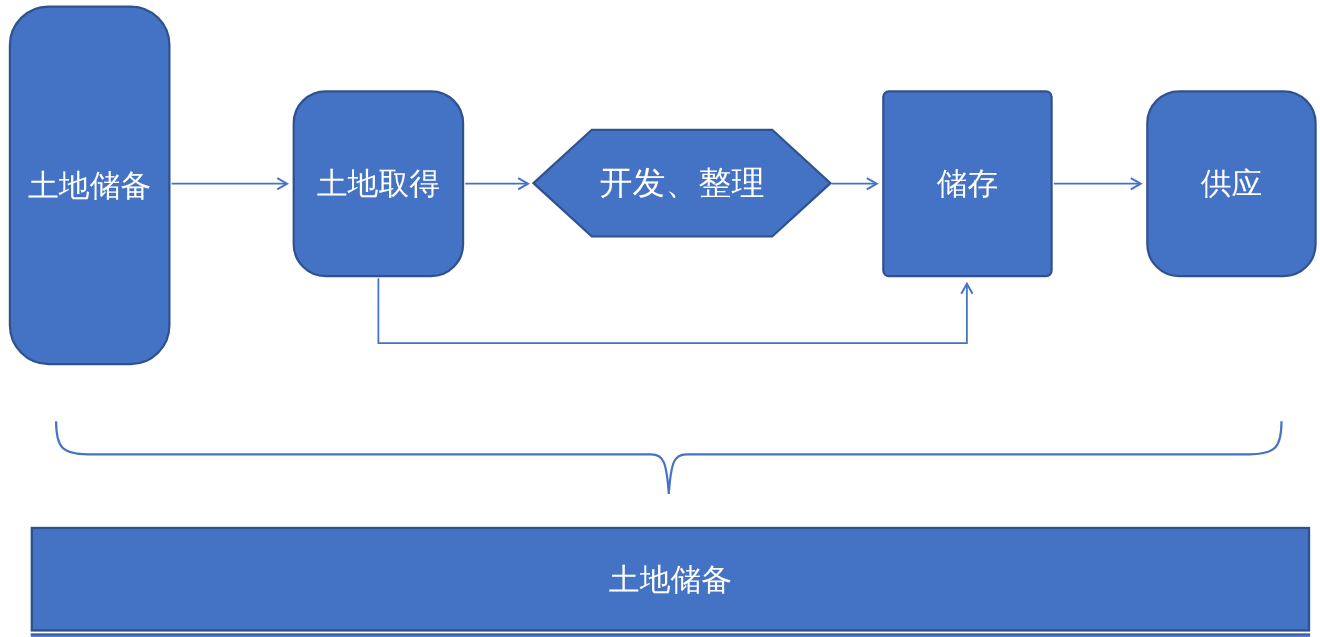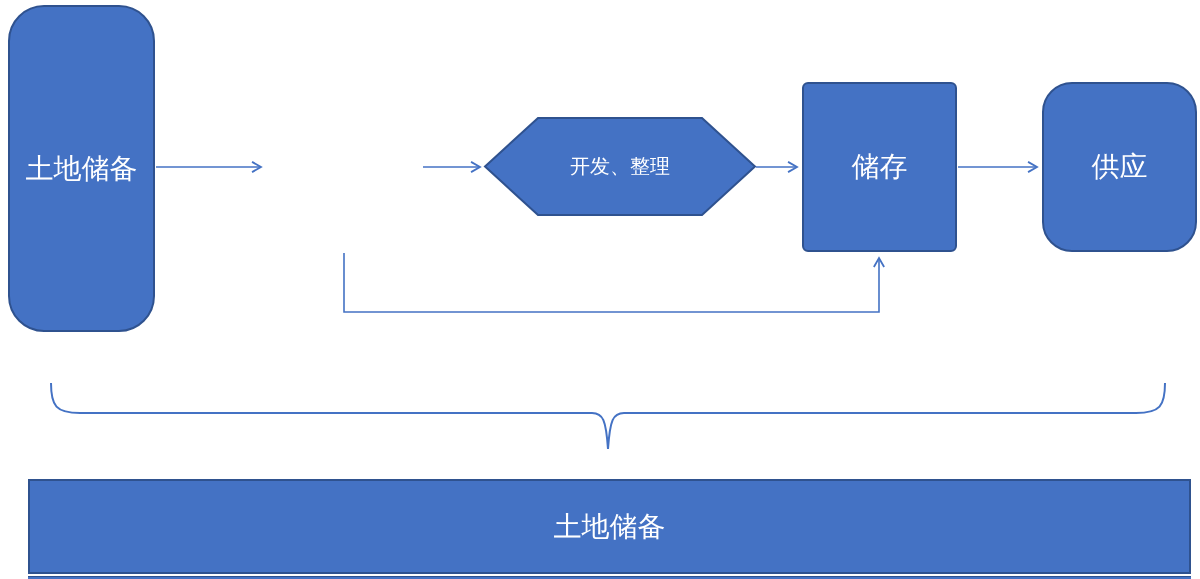--- a/index.html
+++ b/index.html
@@ -35,21 +35,21 @@
   }
   .node-agency   { left: 8px;    top: 5px;  width: 147px; height: 327px; border-radius: 36px; }
   .node-acquire  { left: 266px;  top: 82px; width: 156px; height: 170px; border-radius: 30px; }
   .node-storage  { left: 802px;  top: 82px; width: 155px; height: 170px; border-radius: 6px; }
   .node-supply   { left: 1042px; top: 82px; width: 155px; height: 170px; border-radius: 30px; }
   .hex-label {
     position: absolute;
     left: 485px; top: 118px; width: 270px; height: 97px;
     display: flex; align-items: center; justify-content: center;
     color: var(--label-text);
-    font-size: 20px;
+    font-size: 30px;
     text-align: center;
   }
   .overlay-svg {
     position: absolute;
     left: 0; top: 0;
     width: 1200px; height: 579px;
   }
   .hex-shape {
     fill: var(--shape-fill);
     stroke: var(--shape-border);
@@ -110,20 +110,23 @@
     <path class="brace" d="M51,383 C51,406 56,413 80,413 L592,413 C603,413 606,420 608,449
              C610,420 613,413 624,413 L1136,413 C1160,413 1165,406 1165,383"></path>
   </svg>
 
   <div class="node node-agency">
     <div>
       <span style="display:block">土地储备</span>
     </div>
   </div>
 
+  <div class="node node-acquire">
+    <span>土地取得</span>
+  </div>
 
   <div class="hex-label">
     <span>开发、整理</span>
   </div>
 
   <div class="node node-storage">
     <span>储存</span>
   </div>
 
   <div class="node node-supply">

